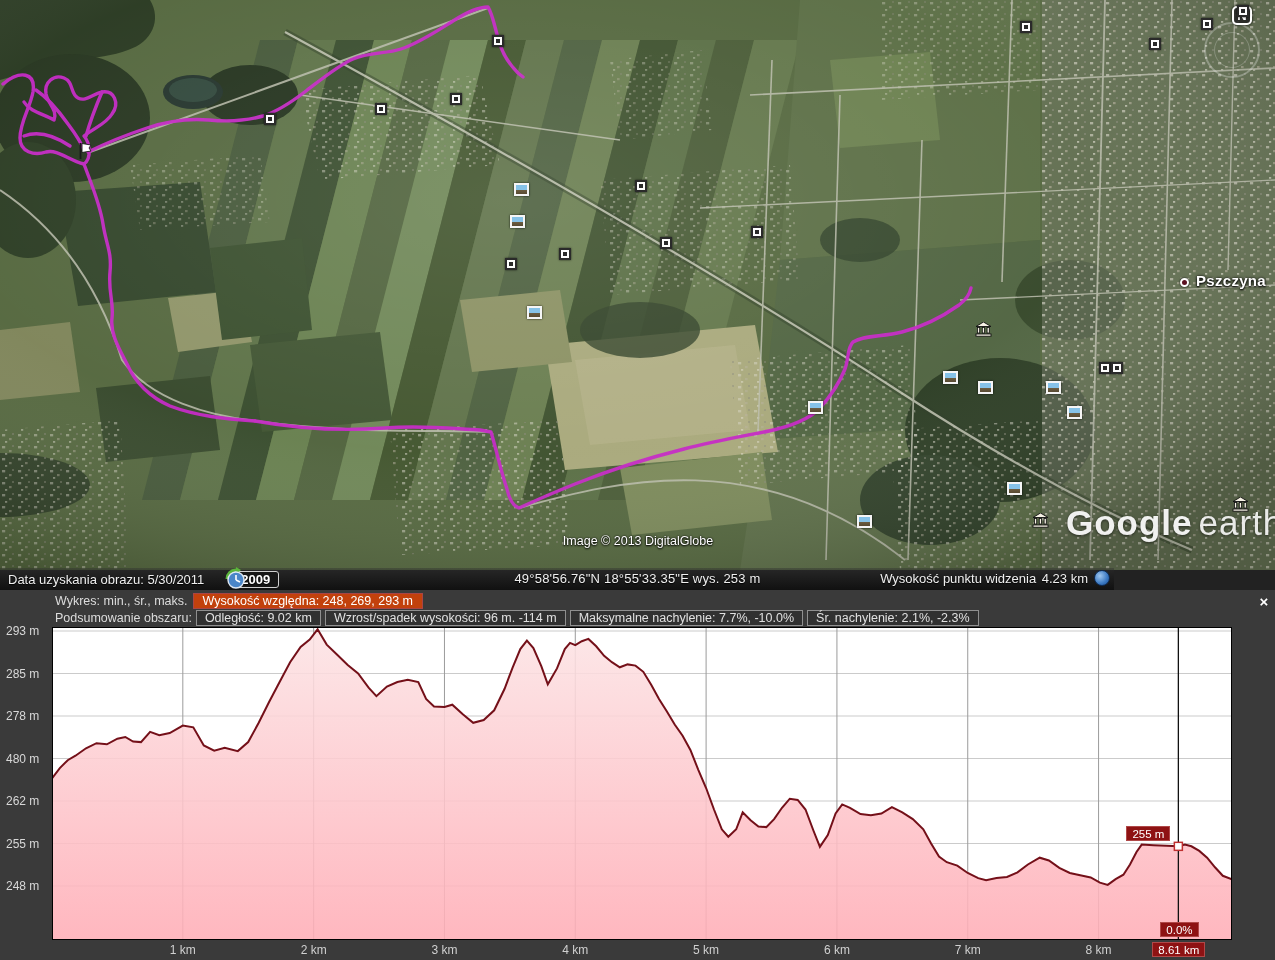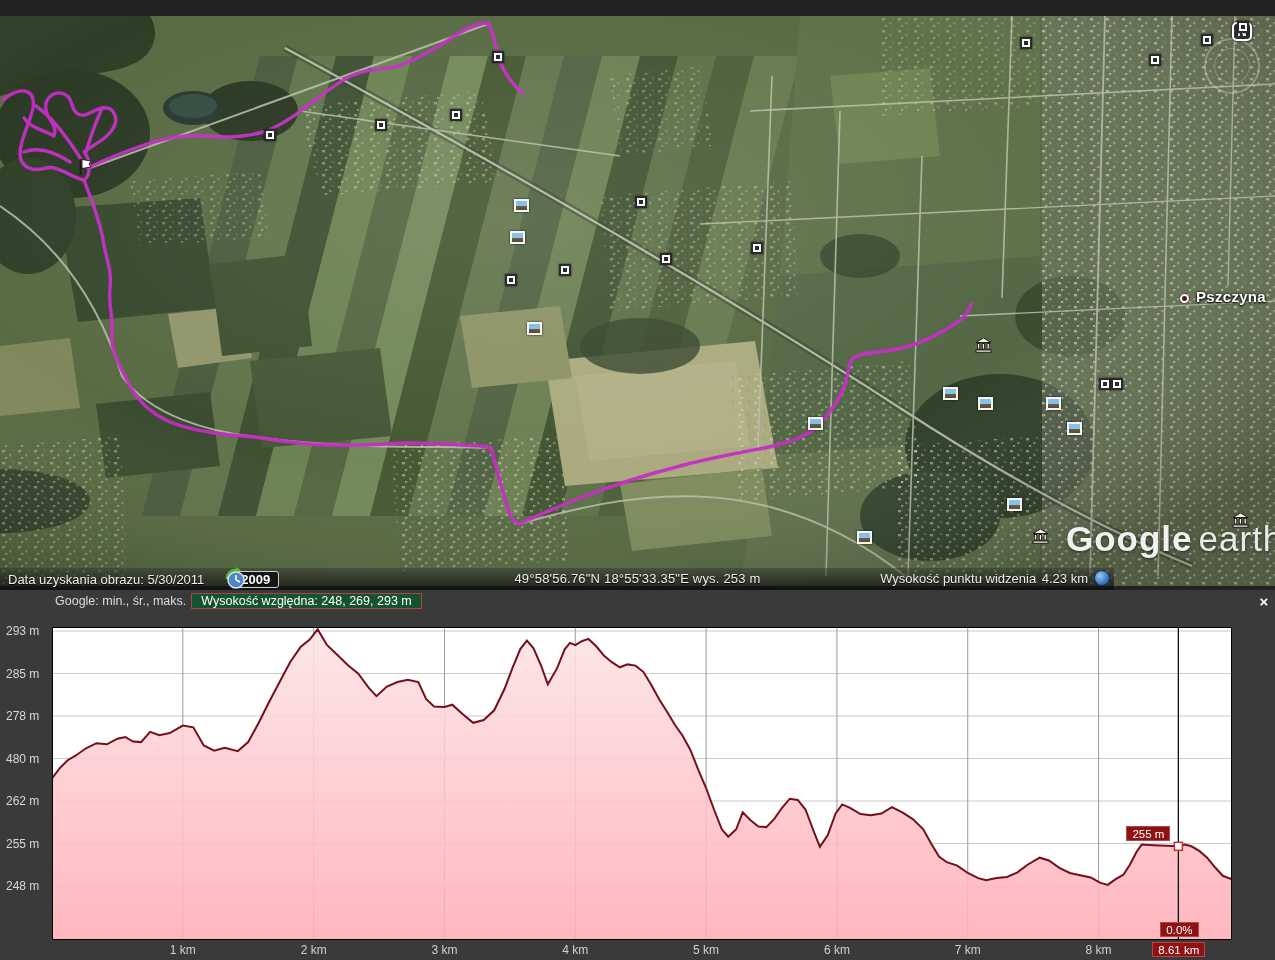--- a/index.html
+++ b/index.html
@@ -1,21 +1,21 @@
 <!DOCTYPE html>
 <html><head>
 <meta charset="utf-8">
 <style>
   * { margin:0; padding:0; box-sizing:border-box; }
   html,body { width:1275px; height:960px; overflow:hidden; background:#222;
               font-family:"Liberation Sans", sans-serif; }
   #stage { position:relative; width:1275px; height:960px; }
 
   
-  #map { position:absolute; left:0; top:16px; width:1275px; height:570px; overflow:hidden; background:#4c1d95; }
+  #map { position:absolute; left:0; top:0; width:1275px; height:570px; overflow:hidden; background:#4c1d95; }
   #map-svg { position:absolute; left:0; top:0; }
 
   .map-label-town { position:absolute; left:1196px; top:272px; color:#fff; font-size:15px; font-weight:bold;
                     text-shadow:0 1px 2px #000,0 0 3px #000; letter-spacing:.3px; }
   .town-dot { position:absolute; left:1180px; top:278px; width:9px; height:9px; border-radius:50%;
               background:#5a1020; border:2px solid #fff; box-shadow:0 0 2px #000; }
   .copyright { position:absolute; width:400px; left:438px; text-align:center; color:#fff; font-size:12.5px;
                text-shadow:0 1px 2px #000,0 0 2px #000; }
   #copy1 { top:518px; } #copy2 { top:534px; }
   #watermark { position:absolute; left:1066px; top:503px; font-size:35px; color:rgba(255,255,255,.93);
@@ -51,21 +51,21 @@
   #eye-icon { position:absolute; right:4px; top:2px; width:16px; height:16px; border-radius:50%;
               background:radial-gradient(circle at 35% 35%, #9ec7ef, #3a78c2 60%, #1d4d8a);
               border:1px solid #0e2c55; }
 
   
   #chart-panel { position:absolute; left:0; top:590px; width:1275px; height:370px; background:#3a3a3a;
                  color:#e4e4e4; font-size:12.5px; }
   #hdr-row1 { position:absolute; left:55px; top:3px; display:flex; align-items:center; gap:5px; height:16px; }
   #hdr-row2 { position:absolute; left:55px; top:20px; display:flex; align-items:center; gap:4px; height:16px; }
   .hdr-label { color:#dcdcdc; }
-  .red-box { background:#14532d; border:1px solid #a94545; color:#fff; padding:0 9px; height:16px; line-height:15px;text-align:right; }
+  .red-box { background:#c2410c; border:1px solid #a94545; color:#fff; padding:0 9px; height:16px; line-height:15px;text-align:right; }
   .stat-box { background:#313131; border:1px solid #8f8f8f; color:#e0e0e0; padding:0 8px; height:16px; line-height:14px; }
   #chart-close { position:absolute; right:3px; top:4px; width:16px; height:16px; color:#fff; font-size:15px;
                  font-weight:bold; text-align:center; line-height:15px; cursor:pointer; }
 
   #plot { position:absolute; left:52px; top:37px; width:1180px; height:313px; background:#fff; }
   #y-axis { position:absolute; left:0; top:37px; width:32px; height:313px; }
   .y-tick { position:absolute; left:6px; width:46px; color:#d8d8d8; font-size:12px; }
   #x-axis { position:absolute; left:0; top:350px; width:1184px; height:20px; background:#3a3a3a; }
   .x-tick { position:absolute; top:3px; width:60px; text-align:center; color:#d0d0d0; font-size:12px; }
 
@@ -195,20 +195,21 @@
         <path d="M84,164 C92,186 100,204 103,224 C106,244 112,252 110,272 C108,292 114,302 112,318 C110,334 120,350 127,364 C136,384 152,398 170,406 C196,416 226,419 255,421"></path>
         <path d="M255,421 C300,429 345,431 385,428 C425,425 455,429 480,430 L491,432 C497,452 501,472 507,489 C509,498 513,506 519,508 C530,503 550,494 575,484 C610,470 648,458 684,449 C714,441 744,436 769,431 C792,426 809,419 819,409 C830,397 839,384 845,369 C849,358 847,348 853,342 C864,335 882,337 902,332 C922,327 942,317 959,305 C967,299 970,293 971,288"></path>
         <path d="M88,152 C106,143 126,135 147,128 C168,121 187,118 209,120 C229,122 249,120 263,116 C279,111 293,101 306,91 C323,78 339,65 353,59 C369,52 386,54 401,49 C419,43 437,31 453,21 C467,12 479,7 488,7 C493,15 495,29 499,41 C503,56 511,66 518,73 L523,77"></path>
       </g>
 
       <rect width="1275" height="570" fill="url(#lightmid)"></rect>
     </svg>
 
     <span class="town-dot"></span>
     <div class="map-label-town">Pszczyna</div>
+    <div class="copyright" id="copy2">Image © 2013 DigitalGlobe</div>
     <div id="watermark">
       <span class="wm-bold">Google</span><span class="wm-light">earth</span>
     </div>
     <div id="compass-ring"></div>
     <div id="compass-ring2"></div>
     <div id="compass">N</div>
     <div id="map-icons">
         <div class="map-icon" style="left: 77px; top: 142px;"><svg width="16" height="18" viewBox="0 0 16 18">
             <line x1="3.5" y1="1" x2="3.5" y2="17" stroke="#1a1a1a" stroke-width="1.8"></line>
             <path d="M5,1.5 L14,3 L12,6 L14,9 L5,10.5 Z" fill="#fff" stroke="#1a1a1a" stroke-width="0.9"></path>
@@ -309,22 +310,29 @@
     <div id="sb-center">49°58'56.76"N   18°55'33.35"E   wys.   253 m</div>
     <div id="sb-right">
       <span>Wysokość punktu widzenia</span>
       <span class="alt-val">4.23 km</span>
     </div>
     <span id="eye-icon"></span>
   </div>
 
   <div id="chart-panel">
     <div id="hdr-row1">
-      <span class="hdr-label">Google: min., śr., maks.</span>
+      <span class="hdr-label">Wykres: min., śr., maks.</span>
       <span class="red-box">Wysokość względna: 248, 269, 293 m</span>
+    </div>
+    <div id="hdr-row2">
+      <span class="hdr-label">Podsumowanie obszaru:</span>
+      <span class="stat-box">Odległość: 9.02 km</span>
+      <span class="stat-box">Wzrost/spadek wysokości: 96 m. -114 m</span>
+      <span class="stat-box">Maksymalne nachylenie: 7.7%, -10.0%</span>
+      <span class="stat-box">Śr. nachylenie: 2.1%, -2.3%</span>
     </div>
     <div id="chart-close">×</div>
 
     <div id="y-axis">
         <div class="y-tick" style="top: -3px;">293 m</div>
         <div class="y-tick" style="top: 39.5px;">285 m</div>
         <div class="y-tick" style="top: 82px;">278 m</div>
         <div class="y-tick" style="top: 124.5px;">480 m</div>
         <div class="y-tick" style="top: 167px;">262 m</div>
         <div class="y-tick" style="top: 209.5px;">255 m</div>

